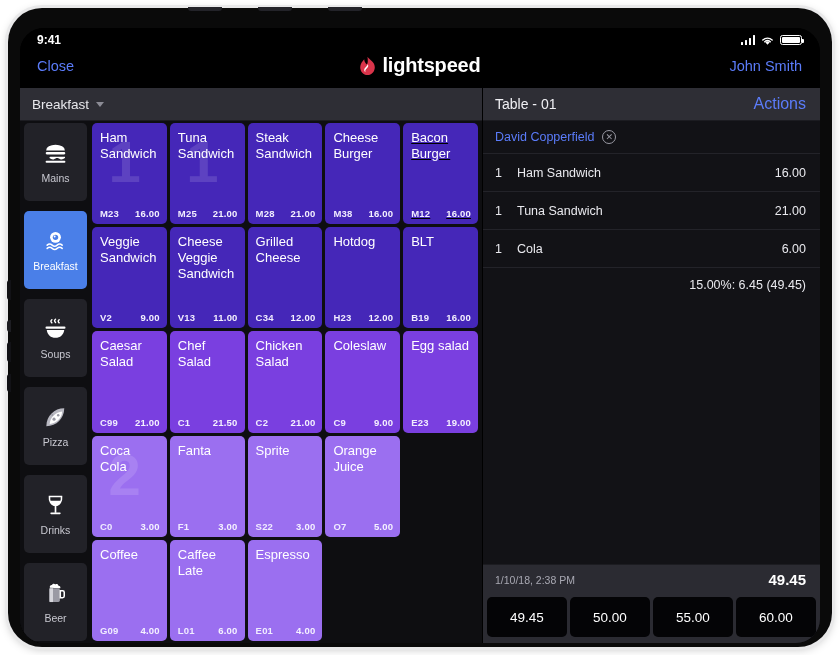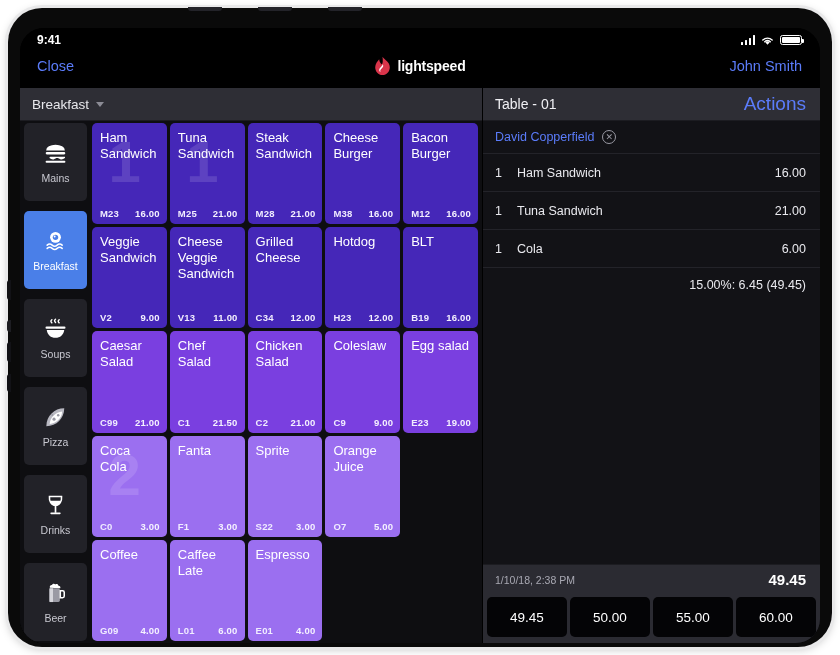--- a/index.html
+++ b/index.html
@@ -62,21 +62,21 @@
   
   #nav-bar {
     height: 36px; flex: 0 0 36px;
     background: #000;
     display: flex; align-items: center;
     padding: 0 18px 9px 17px;
     position: relative;
   }
   #close-button { color:#5b7cfa; font-size:14.5px; cursor:pointer; }
   #brand { position:absolute; left:0; right:0; margin:auto; width:max-content; display:flex; align-items:center; gap:6px; }
-  #brand-name { color:#fff; font-size:14px; font-weight:bold; letter-spacing:-.2px; }
+  #brand-name { color:#fff; font-size:20px; font-weight:bold; letter-spacing:-.2px; }
   #user-name { margin-left:auto; color:#5b7cfa; font-size:14.5px; cursor:pointer; }
 
   
   #body-split { flex:1; display:flex; min-height:0; background:#000; }
 
   
   #left-pane { width:463px; flex:0 0 463px; display:flex; flex-direction:column; min-height:0;
                background:#131317; border-right:1px solid #000; }
   #category-bar { height:33px; flex:0 0 33px; background:#2e2e35; display:flex; align-items:center;
                   padding-left:12px; gap:7px; border-bottom:1px solid #1c1c21; cursor:pointer; }
@@ -111,21 +111,21 @@
   .tile-sku { color:#f0ecff; font-size:9.5px; font-weight:bold; letter-spacing:.2px; }
   .tile-price { color:#f5f2ff; font-size:9.5px; font-weight:bold; letter-spacing:.2px; }
   .tile-badge { position:absolute; right:26px; top:10px; font-size:58px; font-weight:bold;
                 color:rgba(255,255,255,.13); line-height:1; z-index:1; pointer-events:none; }
 
   
   #right-pane { flex:1; display:flex; flex-direction:column; min-height:0; background:#121216; }
   #order-header { height:33px; flex:0 0 33px; background:#2e2e35; display:flex; align-items:center;
                   justify-content:space-between; padding:0 14px 0 12px; border-bottom:1px solid #1c1c21; }
   #table-title { color:#f0f0f4; font-size:14px; }
-  #actions-button { color:#5b7cfa; font-size:19px; cursor:pointer; }
+  #actions-button { color:#5b7cfa; font-size:16px; cursor:pointer; }
 
   #customer-row { height:33px; flex:0 0 33px; display:flex; align-items:center; gap:8px;
                   padding:12px 12px; border-bottom:1px solid #232329; }
   #customer-name { color:#5b7cfa; font-size:12.5px; cursor:pointer; }
   .x-circle { width:14px; height:14px; border-radius:50%; border:1.2px solid #9a9aa4;
               display:flex; align-items:center; justify-content:center; cursor:pointer;
               color:#9a9aa4; font-size:9px; line-height:1; }
 
   #order-lines { flex:1; overflow:hidden; }
   .order-line { height:38px; display:flex; align-items:center; padding:0 14px 0 12px;
@@ -306,21 +306,21 @@
                   <span class="tile-price">21.00</span>
                 </div>
               </div>
               <div class="tile" style="background: rgb(69, 39, 184);">
                 <div class="tile-name">Cheese Burger</div>
                 <div class="tile-foot">
                   <span class="tile-sku">M38</span>
                   <span class="tile-price">16.00</span>
                 </div>
               </div>
-              <div class="tile" style="background: rgb(69, 39, 184);">
+              <div class="tile" style="background: rgb(69, 39, 184); text-decoration: underline;">
                 <div class="tile-name">Bacon Burger</div>
                 <div class="tile-foot">
                   <span class="tile-sku">M12</span>
                   <span class="tile-price">16.00</span>
                 </div>
               </div>
               <div class="tile" style="background: rgb(69, 39, 184);">
                 <div class="tile-name">Veggie Sandwich</div>
                 <div class="tile-foot">
                   <span class="tile-sku">V2</span>

